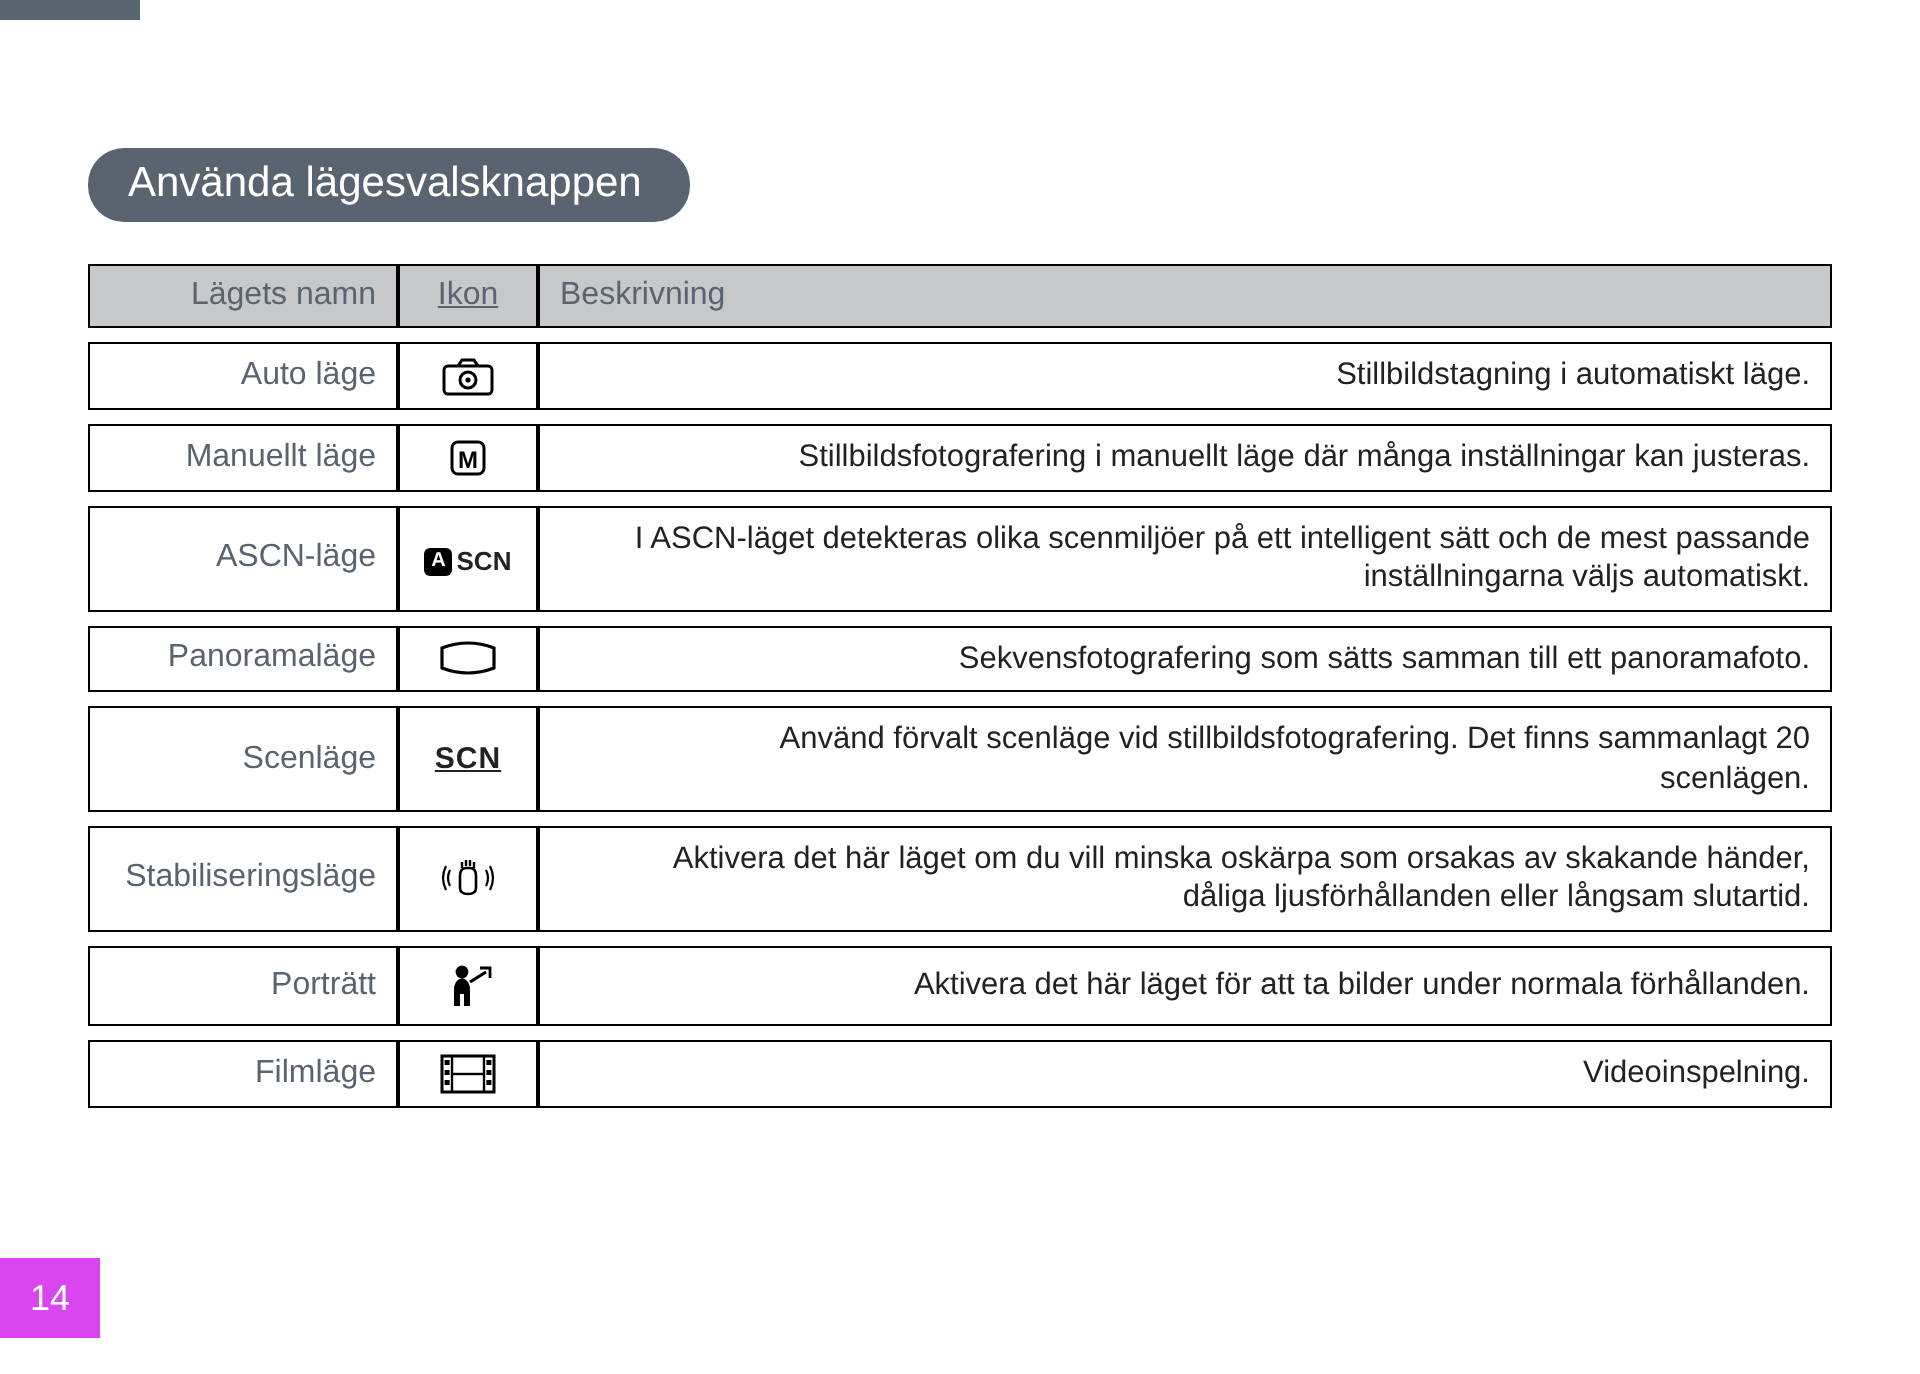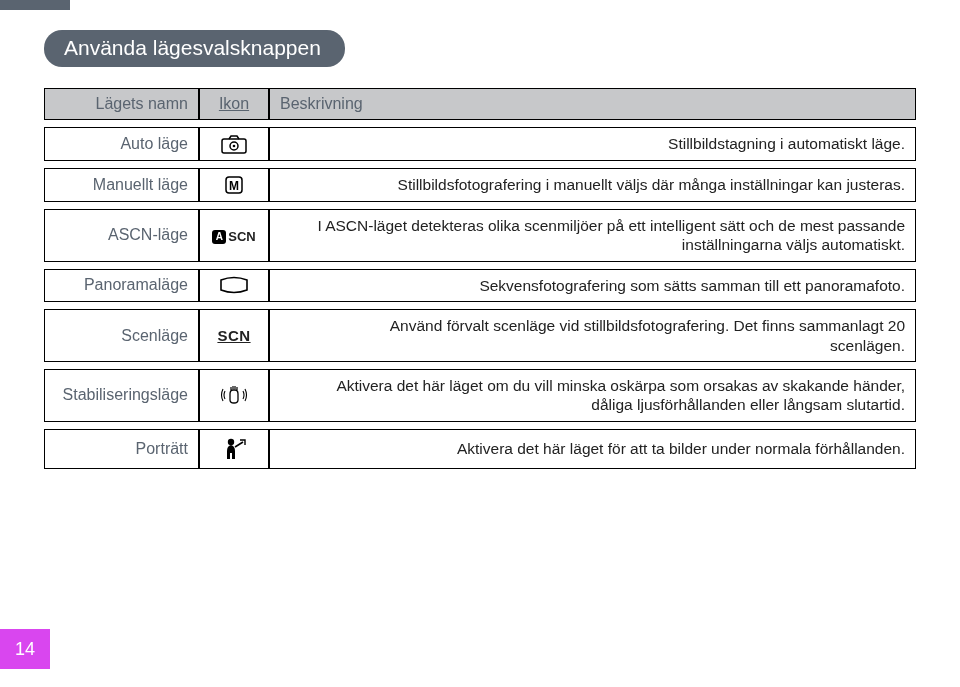--- a/index.html
+++ b/index.html
@@ -13,20 +13,21 @@
   }
   .top-strip {
     position: absolute;
     top: 0; left: 0;
     width: 70px;
     height: 10px;
     background: #5a6470;
   }
   .content {
     padding: 30px 44px 0 44px;
+    margin-top: 44px;
   }
   .title-pill {
     display: inline-block;
     background: #5a6470;
     color: #fff;
     font-size: 21px;
     font-weight: 400;
     padding: 6px 24px 7px 20px;
     border-radius: 18px;
     margin-bottom: 14px;
@@ -141,21 +142,21 @@
       </tr>
 
       <tr>
         <td class="col-name">Manuellt läge</td>
         <td class="col-icon icon-cell">
           <svg width="20" height="20" viewBox="0 0 20 20">
             <rect x="2" y="2" width="16" height="16" rx="3" fill="none" stroke="#000" stroke-width="1.5"></rect>
             <text x="10" y="15" text-anchor="middle" font-family="Arial" font-size="12" font-weight="700" fill="#000">M</text>
           </svg>
         </td>
-        <td class="col-desc">Stillbildsfotografering i manuellt väljs där många inställningar kan justeras.</td>
+        <td class="col-desc">Stillbildsfotografering i manuellt läge där många inställningar kan justeras.</td>
       </tr>
 
       <tr>
         <td class="col-name">ASCN-läge</td>
         <td class="col-icon icon-cell">
           <span class="ascn-icon">
             <span class="a-badge">A</span>
               <span>SCN</span>
           </span>
         </td>
@@ -199,18 +200,36 @@
           <svg width="26" height="26" viewBox="0 0 26 26">
             <circle cx="10" cy="6" r="3.2" fill="#000"></circle>
             <path d="M10 9 Q6 10 6 15 L6 23 L9 23 L9 17 L11 17 L11 23 L14 23 L14 15 Q14 10 10 9" fill="#000"></path>
             <path d="M14 11 L22 6" stroke="#000" stroke-width="1.6"></path>
             <path d="M19 4 L24 4 L24 9" fill="none" stroke="#000" stroke-width="1.4"></path>
           </svg>
         </td>
         <td class="col-desc">Aktivera det här läget för att ta bilder under normala förhållanden.</td>
       </tr>
 
+      <tr>
+        <td class="col-name">Filmläge</td>
+        <td class="col-icon icon-cell">
+          <svg width="28" height="20" viewBox="0 0 28 20">
+            <rect x="1" y="1" width="26" height="18" fill="none" stroke="#000" stroke-width="1.5"></rect>
+            <line x1="6" y1="1" x2="6" y2="19" stroke="#000" stroke-width="1.2"></line>
+            <line x1="22" y1="1" x2="22" y2="19" stroke="#000" stroke-width="1.2"></line>
+            <rect x="2.3" y="3" width="2.5" height="2.5" fill="#000"></rect>
+            <rect x="2.3" y="8" width="2.5" height="2.5" fill="#000"></rect>
+            <rect x="2.3" y="13" width="2.5" height="2.5" fill="#000"></rect>
+            <rect x="23.2" y="3" width="2.5" height="2.5" fill="#000"></rect>
+            <rect x="23.2" y="8" width="2.5" height="2.5" fill="#000"></rect>
+            <rect x="23.2" y="13" width="2.5" height="2.5" fill="#000"></rect>
+            <line x1="6" y1="10" x2="22" y2="10" stroke="#000" stroke-width="1.2"></line>
+          </svg>
+        </td>
+        <td class="col-desc">Videoinspelning.</td>
+      </tr>
 
     </tbody>
   </table>
 </div>
 
 <div class="page-num">14</div>
 
 </body></html>

